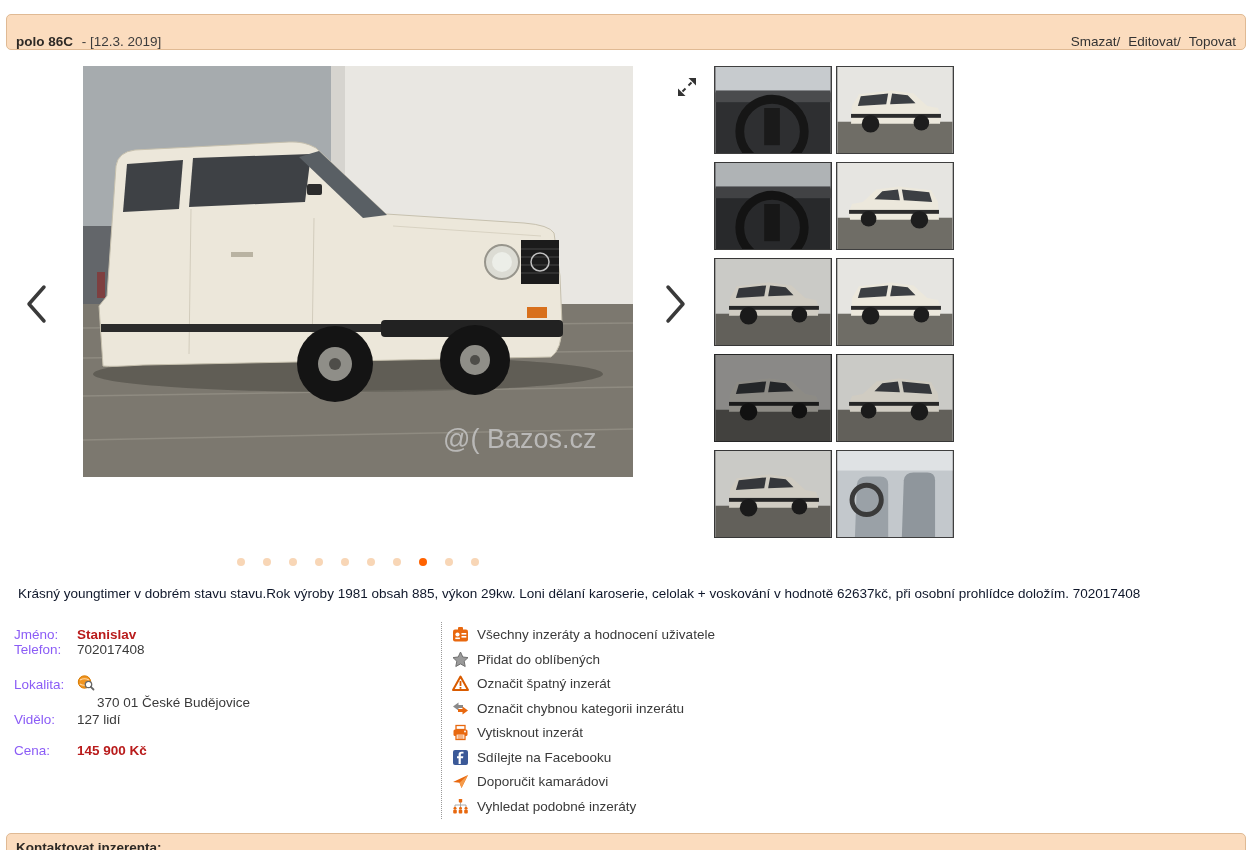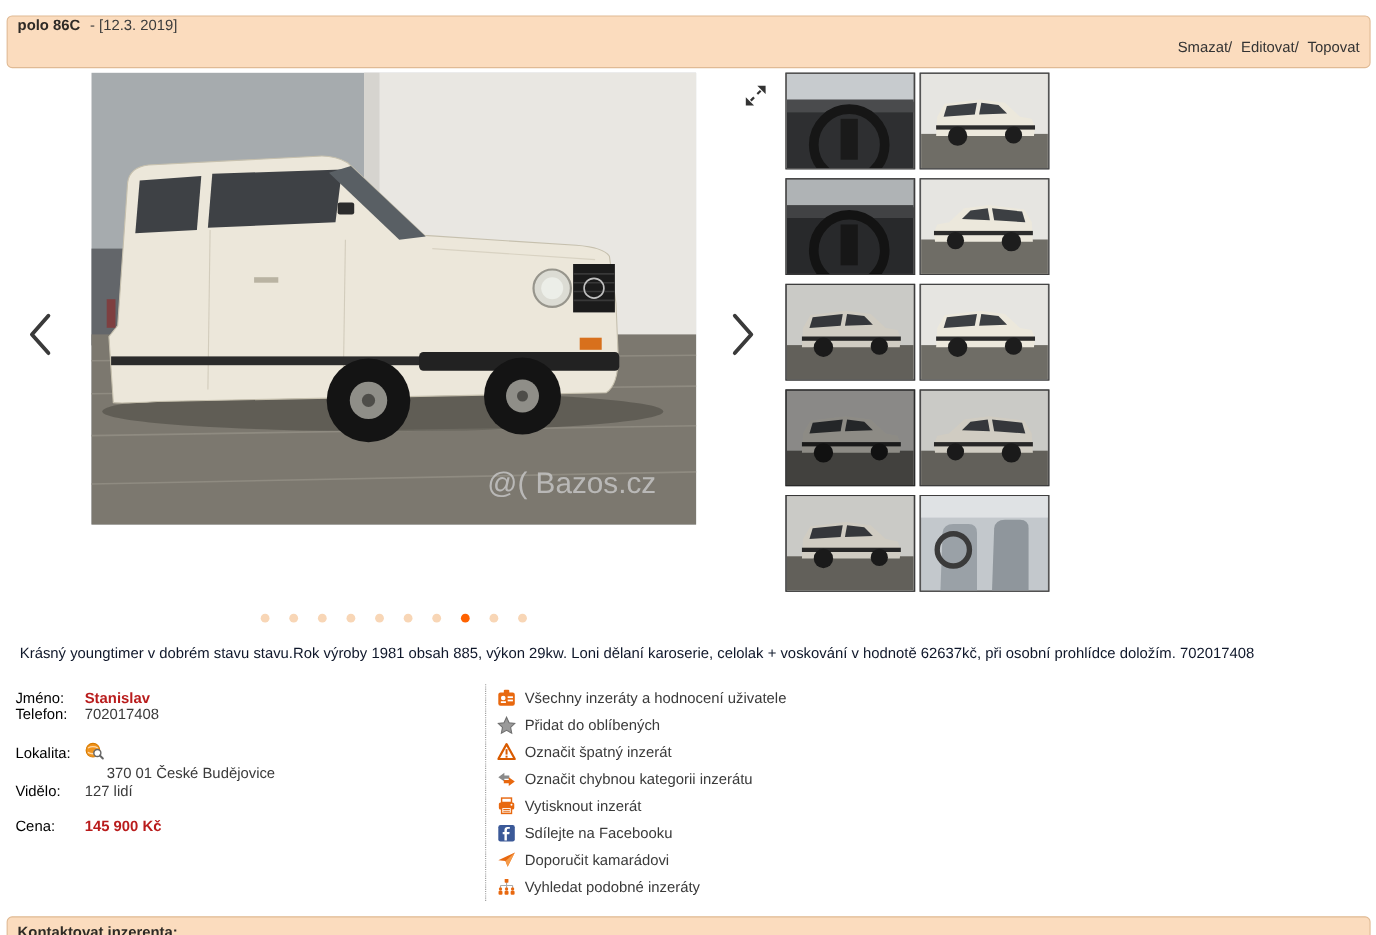--- a/index.html
+++ b/index.html
@@ -1,22 +1,22 @@
 <!DOCTYPE html>
 <html><head>
 <meta charset="utf-8">
 <style>
   html,body{margin:0;padding:0;background:#fff;}
   #page{position:relative;width:1251px;height:850px;overflow:hidden;background:#fff;
         font-family:"Liberation Sans",sans-serif;font-size:13.5px;color:#333;}
 
   
-  .bar{position:absolute;left:6px;right:5px;height:48px;background:#fbdcbe;
+  .bar{position:absolute;left:6px;right:5px;height:36px;background:#fbdcbe;
        border:1px solid #e0ba94;border-radius:5px;box-sizing:border-box;
-       display:flex;align-items:flex-start;justify-content:space-between;padding:0 9px;}
+       display:flex;align-items:flex-end;justify-content:space-between;padding:0 9px;}
   #topbar{top:14px;}
   #botbar{top:833px;height:40px;align-items:flex-start;padding-top:6px;}
   .bar-title{font-weight:bold;color:#2e2a26;}
   .bar-date{color:#3c3c3c;margin-left:5px;}
   .hlinks{display:flex;gap:8px;margin-top:20px;}
   .hlinks a{color:#333;text-decoration:none;cursor:pointer;}
 
   
   #prev-arrow,#next-arrow{position:absolute;top:284px;cursor:pointer;}
   #prev-arrow{left:24px;} #next-arrow{left:664px;}
@@ -34,21 +34,21 @@
   
   #dots{position:absolute;left:83px;top:558px;width:550px;
         display:flex;justify-content:center;gap:18px;}
   .dot{width:8px;height:8px;border-radius:50%;background:#f8d6b6;cursor:pointer;}
   .dot.active{background:#ff6200;}
 
   
   #descr{position:absolute;left:18px;top:586px;width:1230px;color:#0f172a;}
 
   
-  .dl{position:absolute;left:14px;color:#000000;}
+  .dl{position:absolute;left:14px;color:#8b5cf6;}
   .dv{position:absolute;left:77px;color:#3a3a3a;}
   .bold{font-weight:bold;color:#b91c1c;}
   #loc-icon{position:absolute;left:77px;top:674px;}
   #loc-value{left:97px;margin-top:18px;}
 
   
   #sep{position:absolute;left:441px;top:622px;height:197px;border-left:1px dotted #9a9a9a;}
   #actions{position:absolute;left:452px;top:626px;}
   .action-row{display:flex;align-items:center;gap:8px;height:17px;margin-bottom:7.5px;cursor:pointer;}
   .action-row span{color:#3a3a3a;}

